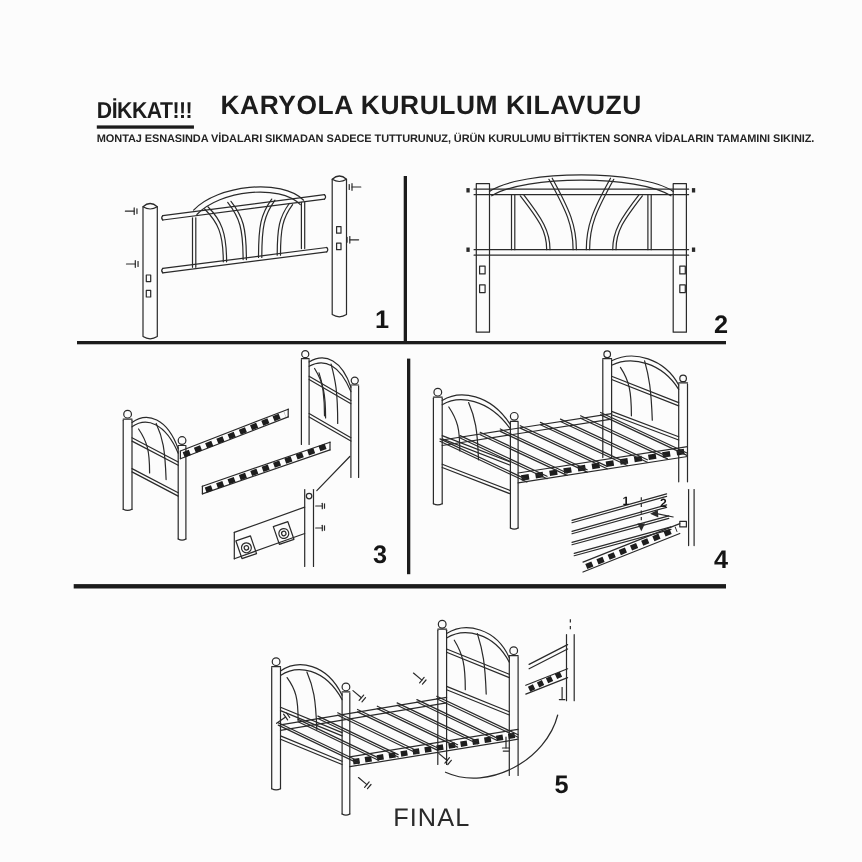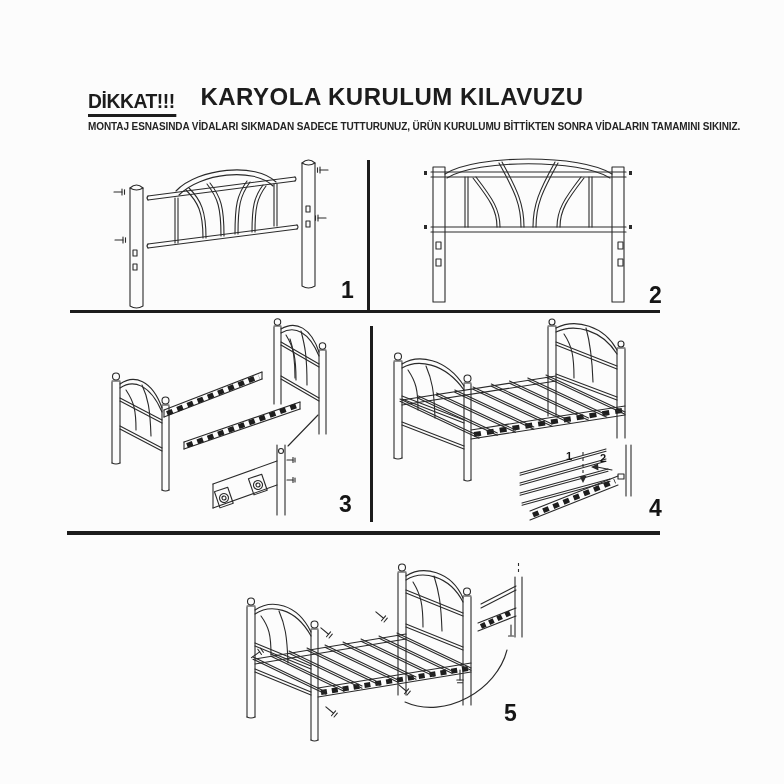--- a/index.html
+++ b/index.html
@@ -397,14 +397,15 @@
 
   <div class="num" style="left:341px;top:277px;">1</div>
   <div class="num" style="left:649px;top:282px;">2</div>
   <div class="num" style="left:339px;top:491px;">3</div>
   <div class="num" style="left:649px;top:495px;">4</div>
   <div class="num" style="left:504px;top:700px;">5</div>
 
   <div class="inset-num" style="left:566px;top:450px;">1</div>
   <div class="inset-num" style="left:600px;top:452px;">2</div>
 
+  <div class="final">FINAL</div>
 
 </div>
 
 </body></html>

